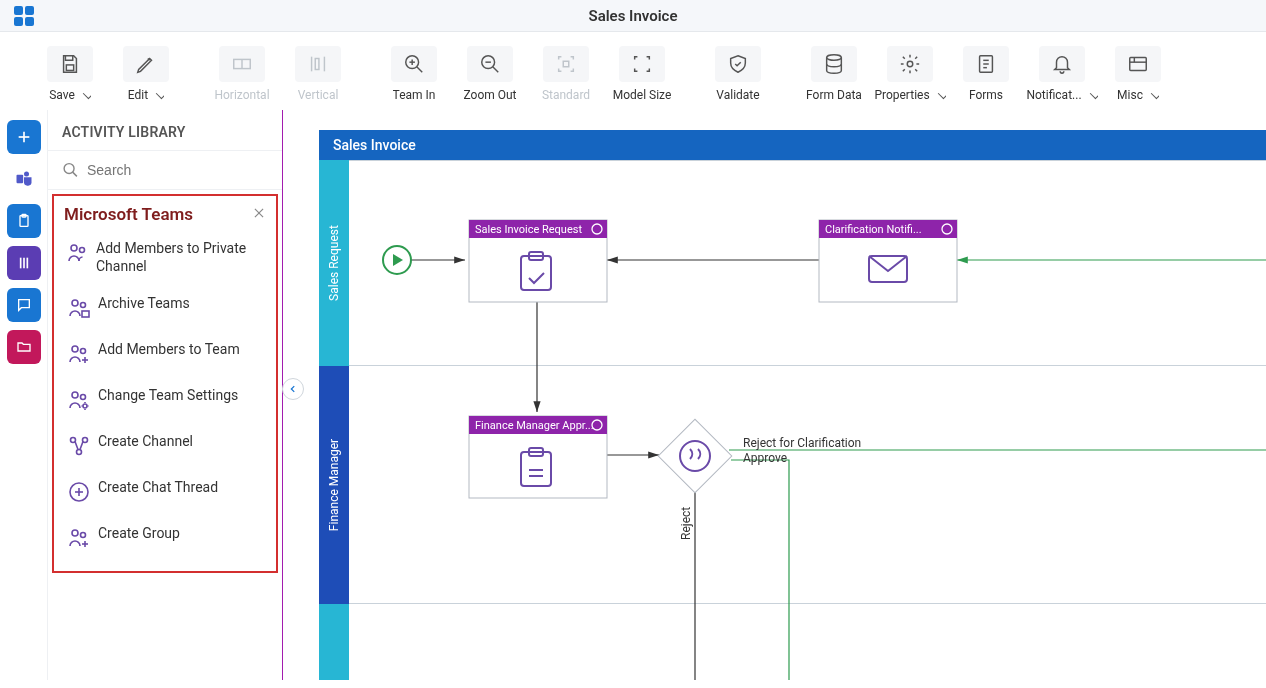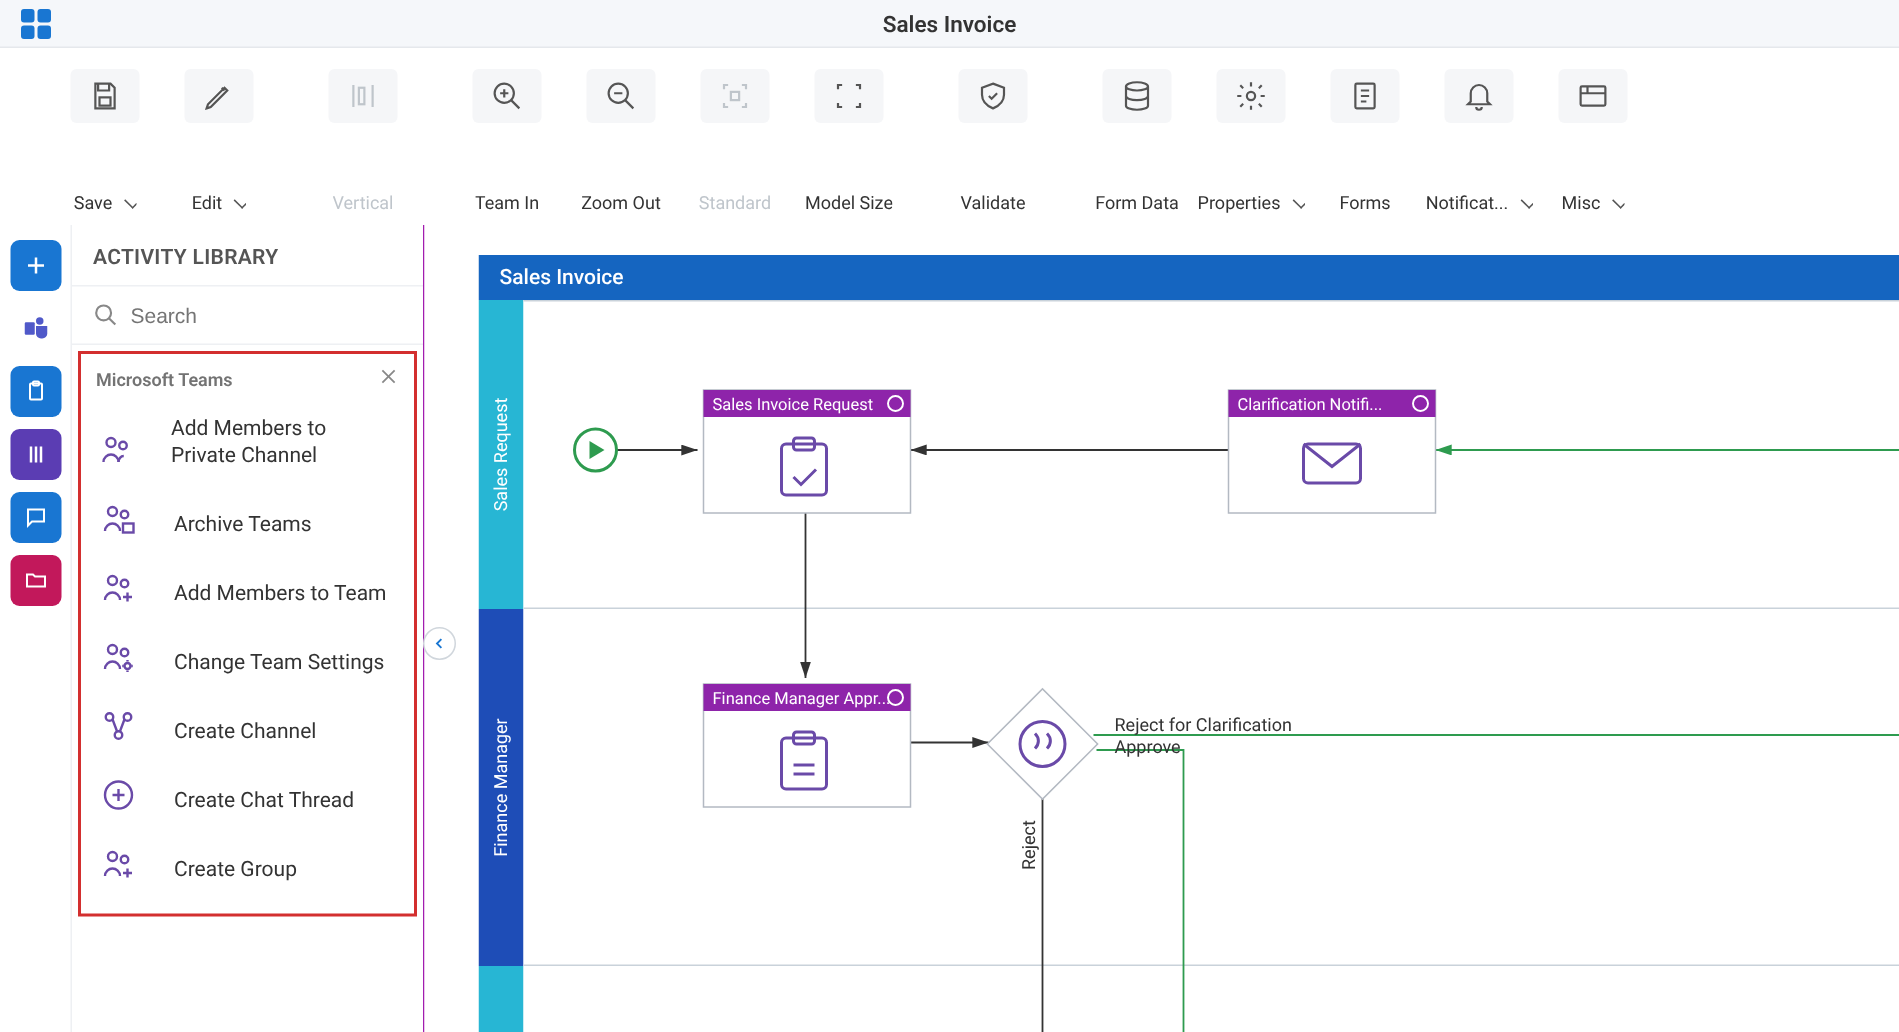--- a/index.html
+++ b/index.html
@@ -57,21 +57,20 @@
     margin-right: 22px;
   }
   .tool-button {
     display: flex;
     flex-direction: column;
     align-items: center;
     justify-content: flex-start;
     padding: 6px 4px 4px 4px;
     width: 72px;
     cursor: pointer;
-    gap: 40px;
   }
   .tool-button .ticon {
     width: 46px;
     height: 36px;
     background: #f5f6f8;
     border-radius: 4px;
     display: flex;
     align-items: center;
     justify-content: center;
     color: #555;
@@ -166,31 +165,31 @@
     padding: 4px 0 10px 0;
   }
   .category-header {
     display: flex;
     align-items: center;
     justify-content: space-between;
     padding: 4px 10px 6px 10px;
   }
   .category-header .cat-title {
     font-weight: 600;
-    font-size: 12px;
-    color: #737373;
+    font-size: 17px;
+    color: #7f1d1d;
   }
   .category-header .close-x {
     color: #888;
     cursor: pointer;
   }
   .lib-item {
     display: flex;
-    align-items: flex-end;
-    gap: 24px;
+    align-items: flex-start;
+    gap: 6px;
     padding: 10px 12px;
     cursor: grab;
   }
   .lib-item .licon {
     width: 26px; height: 26px;
     color: #6a4aa8;
     display: flex; align-items: center; justify-content: center;
   }
   .lib-item .ltext {
     font-size: 14px;
@@ -344,20 +343,29 @@
           </svg>
       </div>
       <div class="tlabel chevron">Edit</div>
     </div>
   </div>
 
   <div class="tool-group">
     <div class="tool-button disabled">
       <div class="ticon">
         <svg width="22" height="22" viewBox="0 0 24 24" fill="none" stroke="currentColor" stroke-width="1.6">
+            <rect x="3" y="7" width="18" height="10"></rect>
+            <line x1="12" y1="7" x2="12" y2="17"></line>
+          </svg>
+      </div>
+      <div class="tlabel">Horizontal</div>
+    </div>
+    <div class="tool-button disabled">
+      <div class="ticon">
+        <svg width="22" height="22" viewBox="0 0 24 24" fill="none" stroke="currentColor" stroke-width="1.6">
             <line x1="5" y1="4" x2="5" y2="20"></line>
             <rect x="9" y="6" width="4" height="12"></rect>
             <line x1="19" y1="4" x2="19" y2="20"></line>
           </svg>
       </div>
       <div class="tlabel">Vertical</div>
     </div>
   </div>
 
   <div class="tool-group">

